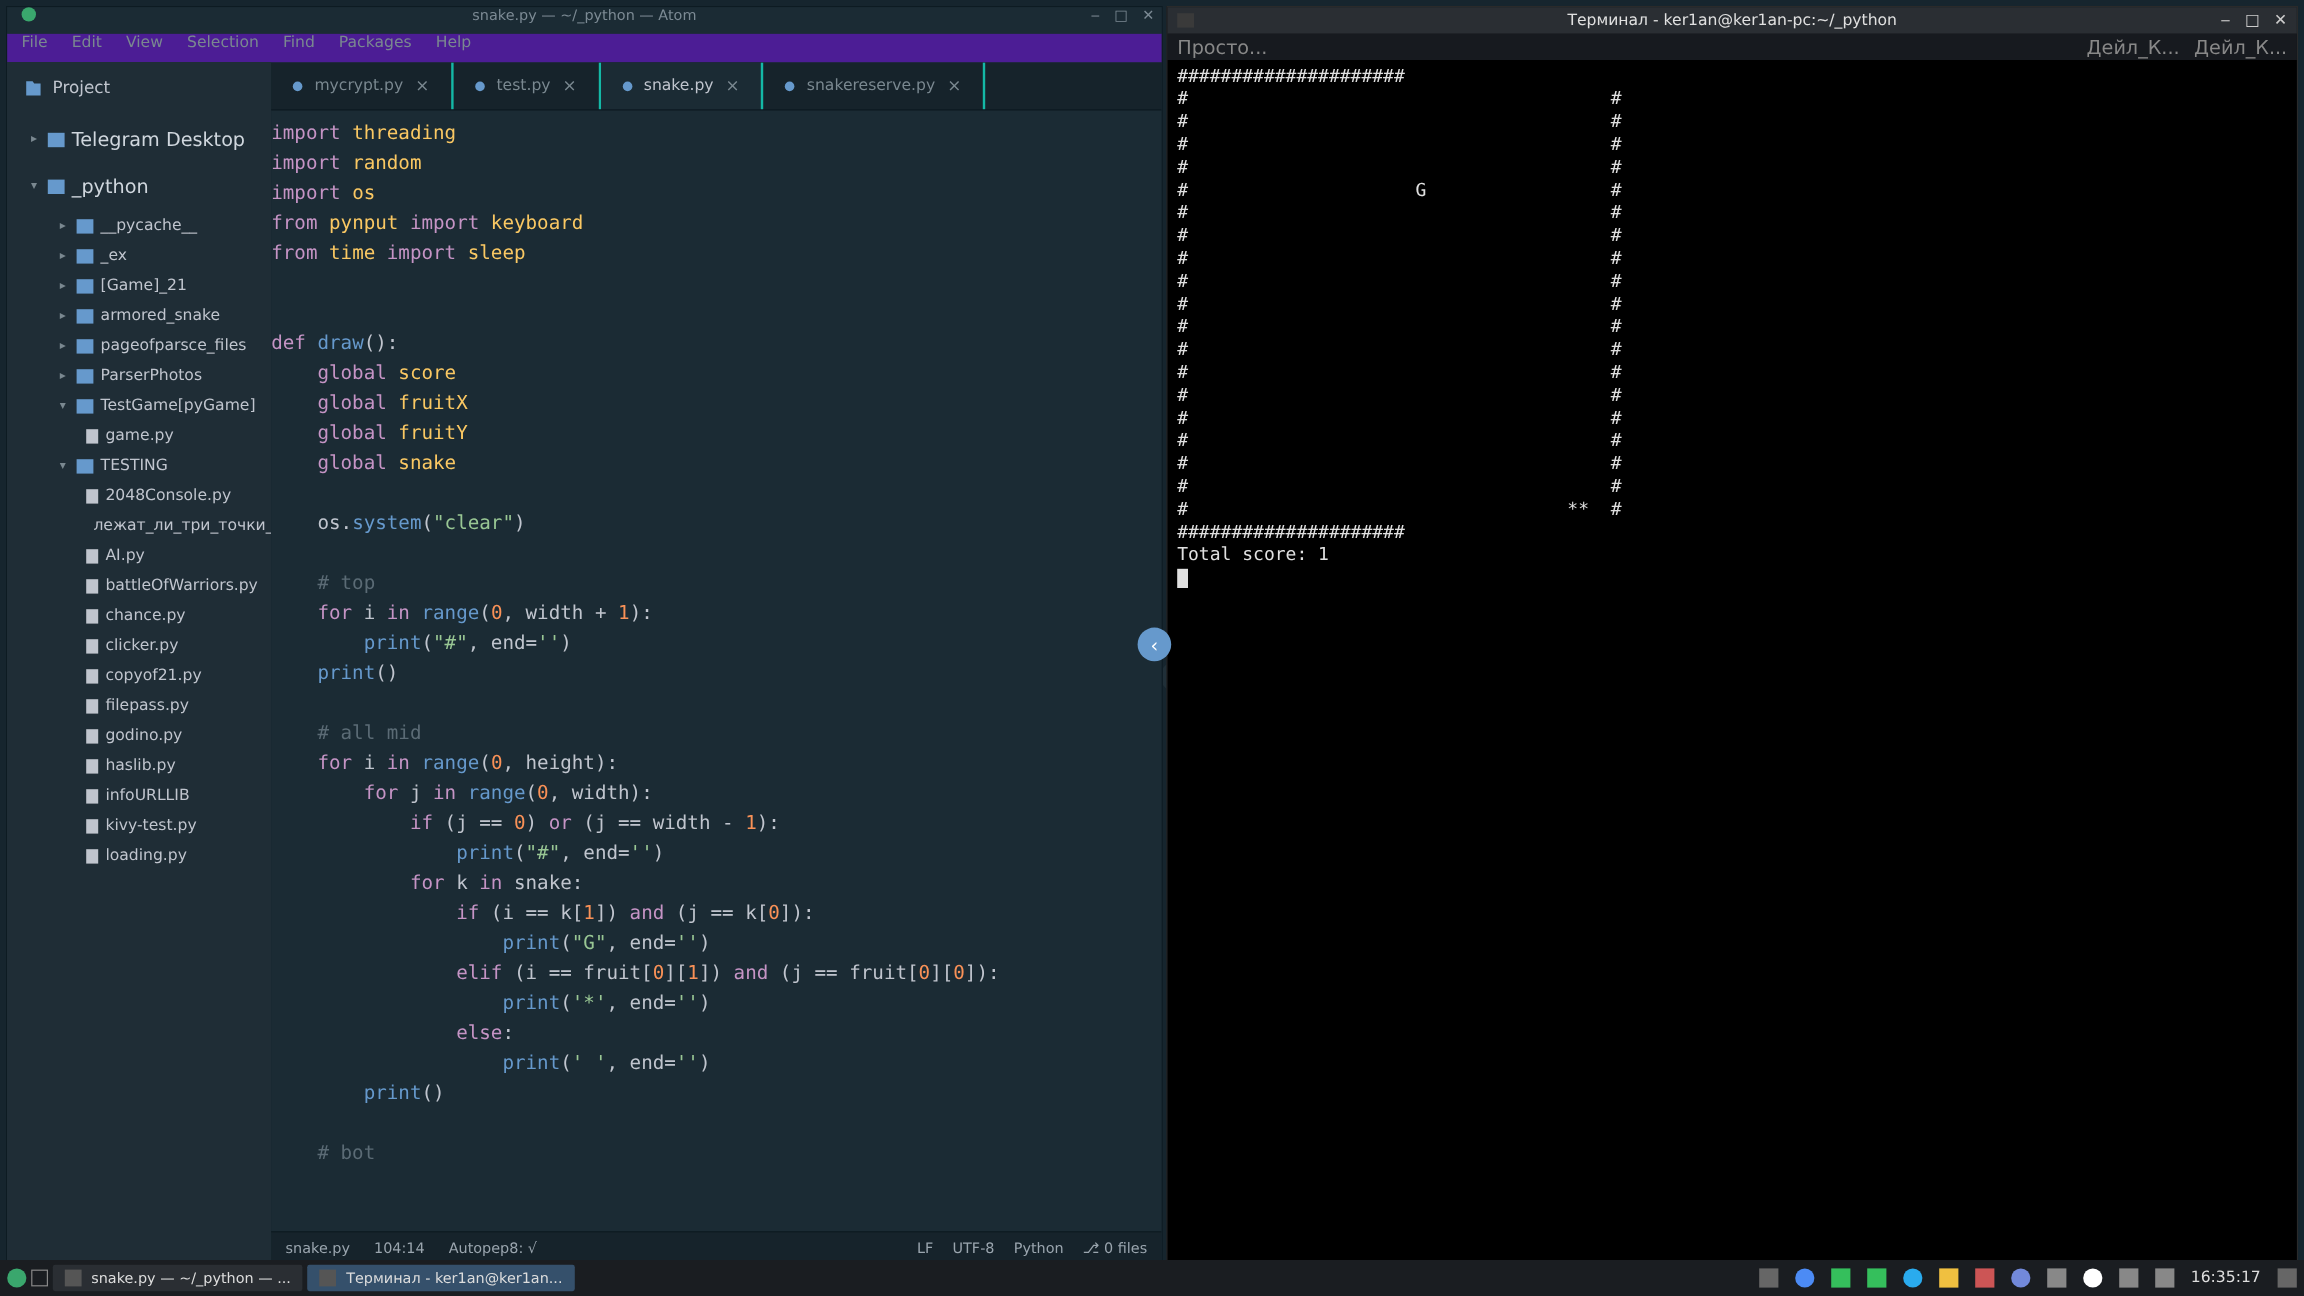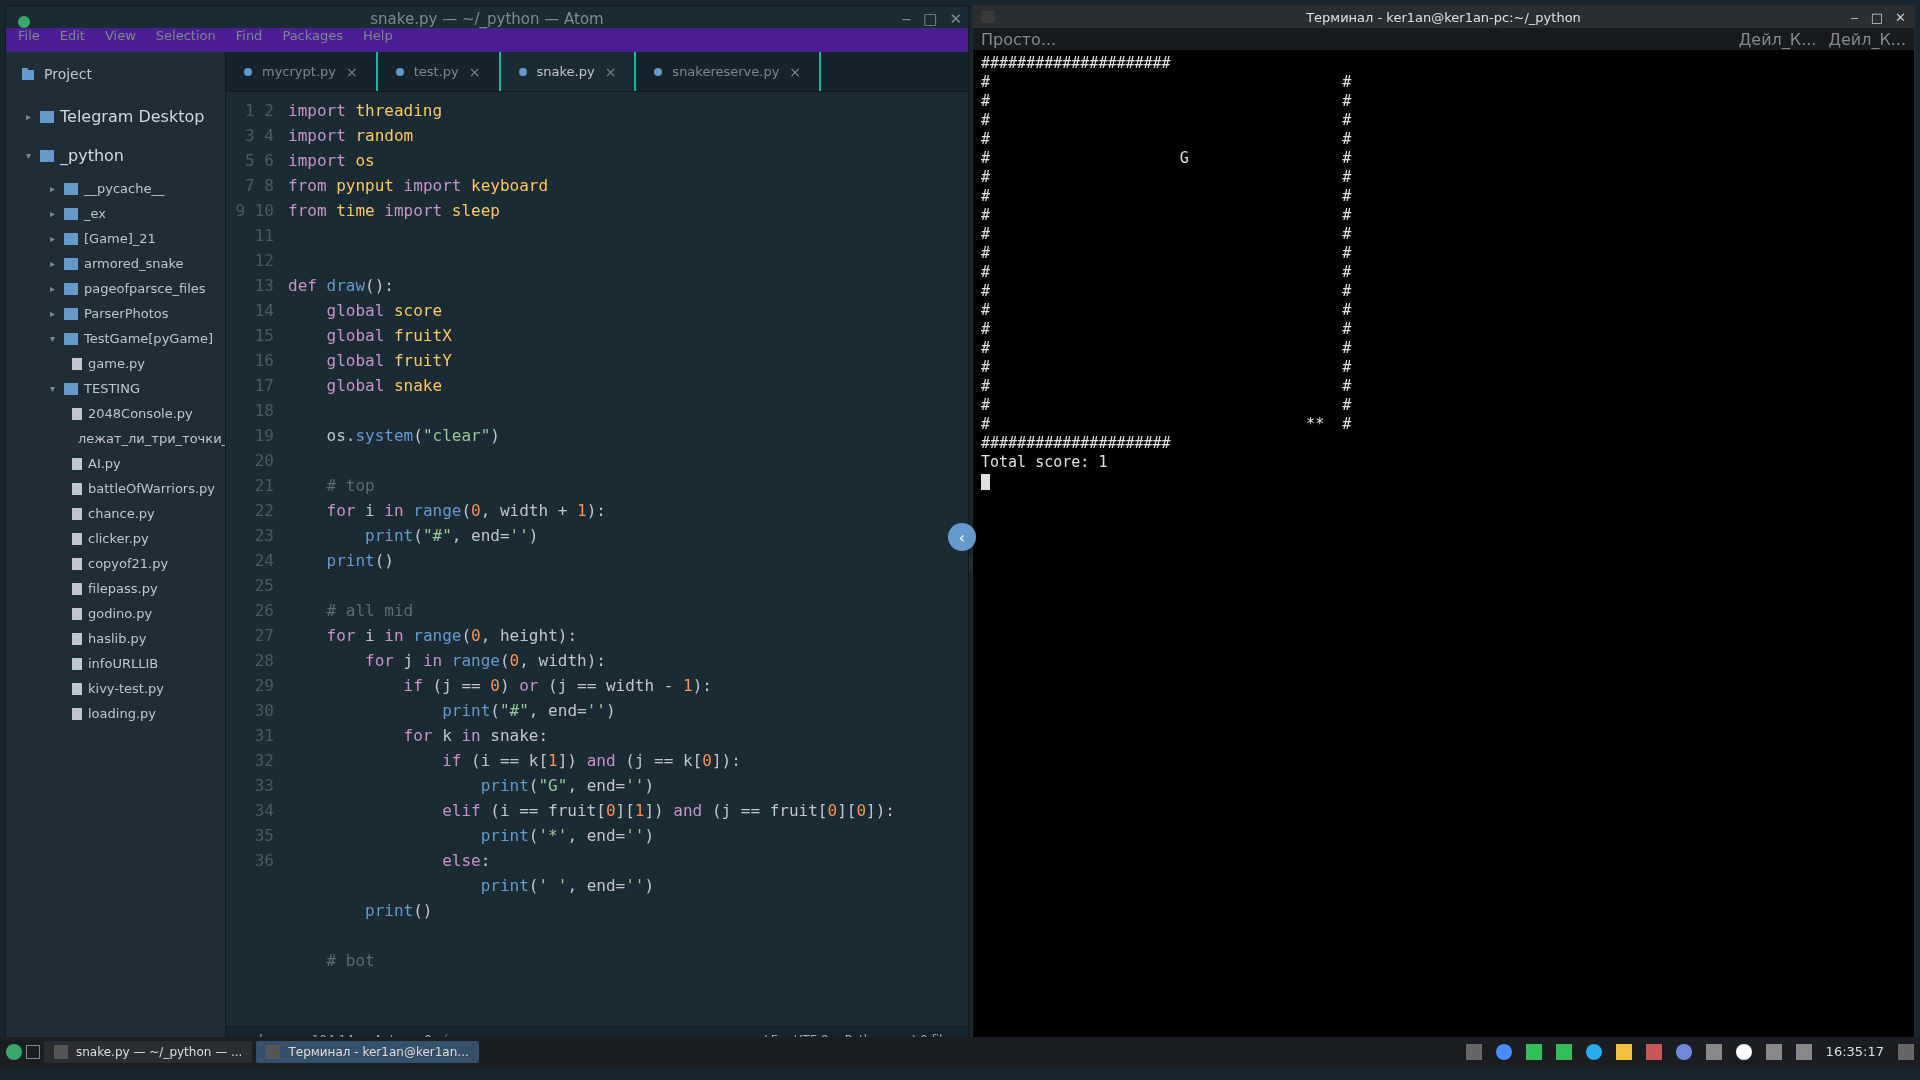--- a/index.html
+++ b/index.html
@@ -23,22 +23,22 @@
 .di .thumb { width:58px; height:44px; background:#3a3a3a; border:1px solid #555; margin-bottom:6px; }
 .watermark { position:absolute; right:850px; top:510px; font-size:70px; color:#6a7a80; opacity:.12; letter-spacing:-2px; }
 
 
 .atom {
   position: absolute; left: 5px; top: 5px; width: 964px; height: 1048px;
   background: #1b2b34; border: 1px solid #0d1b22;
   display: flex; flex-direction: column;
 }
 .titlebar {
-  height: 22px; display:flex; align-items:flex-end; justify-content:center;
-  background:#1b2b34; color:#7c8a94; font-size:15px; position:relative;
+  height: 22px; display:flex; align-items:flex-start; justify-content:center;
+  background:#1b2b34; color:#7c8a94; font-size:12px; position:relative;
 }
 .titlebar .dot { position:absolute; left:12px; width:12px; height:12px; background:#3aa76d; border-radius:50%; }
 .win-ctl { position:absolute; right:6px; display:flex; gap:12px; color:#7c8a94; }
 .win-ctl span { cursor:pointer; }
 .menubar {
   height: 24px; display:flex; align-items:flex-start; gap:20px; padding:0 12px;
   color:#7a8890; font-size:13px; background:#4c1d95;
 }
 .menubar span { cursor:pointer; }
 .atom-body { flex:1; display:flex; overflow:hidden; }
@@ -85,21 +85,21 @@
 .term-title .ticon{position:absolute;left:8px;width:14px;height:12px;background:#3a3a3a;}
 .term-title .wc{position:absolute;right:8px;display:flex;gap:12px;font-size:13px;color:#ccc;}
 .term-menu{height:26px;background:#2a2e33;display:flex;align-items:center;gap:20px;padding:0 12px;color:#e0e0e0;font-size:13px;}
 .term-menu span{cursor:pointer;}
 .term-tabs{height:22px;background:#171a1f;display:flex;justify-content:flex-end;padding:0 8px;gap:12px;color:#888;font-size:16px;align-items:center;}
 .term-body{flex:1;background:#000;padding:4px 8px;font-family:"DejaVu Sans Mono",monospace;font-size:15px;line-height:19px;color:#e0e0e0;white-space:pre;}
 .cursor-block{display:inline-block;width:9px;height:16px;background:#e0e0e0;vertical-align:text-bottom;}
 
 
 .taskbar{
-  position:absolute; left:0; bottom:13px; width:100%; height:30px;
+  position:absolute; left:0; bottom:0; width:100%; height:30px;
   background:#1a1d21; display:flex; align-items:center; padding:0 6px; gap:4px;
   color:#ddd; font-size:12px;
 }
 .taskbar .start{width:16px;height:16px;background:#3aa76d;border-radius:50%;}
 .task-btn{display:flex;align-items:center;gap:8px;padding:4px 10px;background:#2a2e33;border-radius:2px;cursor:pointer; max-width:230px; white-space:nowrap; overflow:hidden;}
 .task-btn.active{background:#35506b;}
 .tb-icon{width:14px;height:14px;background:#555;}
 .tray{margin-left:auto;display:flex;align-items:flex-start;gap:14px;}
 .tray-ic{width:16px;height:16px;}
 .clock{font-size:13px;}
@@ -295,57 +295,20 @@
             <span>snake.py</span>
             <span class="close">×</span>
           </div>
         <div class="tab">
             <span class="dot-mod"></span>
             <span>snakereserve.py</span>
             <span class="close">×</span>
           </div>
       </div>
       <div class="edit-scroll">
-        <div class="gutter" id="gutter">1
-2
-3
-4
-5
-6
-7
-8
-9
-10
-11
-12
-13
-14
-15
-16
-17
-18
-19
-20
-21
-22
-23
-24
-25
-26
-27
-28
-29
-30
-31
-32
-33
-34
-35
-36
-</div>
         <div class="code"><span class="kw">import</span> <span class="nm">threading</span>
 <span class="kw">import</span> <span class="nm">random</span>
 <span class="kw">import</span> <span class="nm">os</span>
 <span class="kw">from</span> <span class="nm">pynput</span> <span class="kw">import</span> <span class="nm">keyboard</span>
 <span class="kw">from</span> <span class="nm">time</span> <span class="kw">import</span> <span class="nm">sleep</span>
 
 
 <span class="kw">def</span> <span class="fn">draw</span>():
     <span class="kw">global</span> <span class="nm">score</span>
     <span class="kw">global</span> <span class="nm">fruitX</span>

